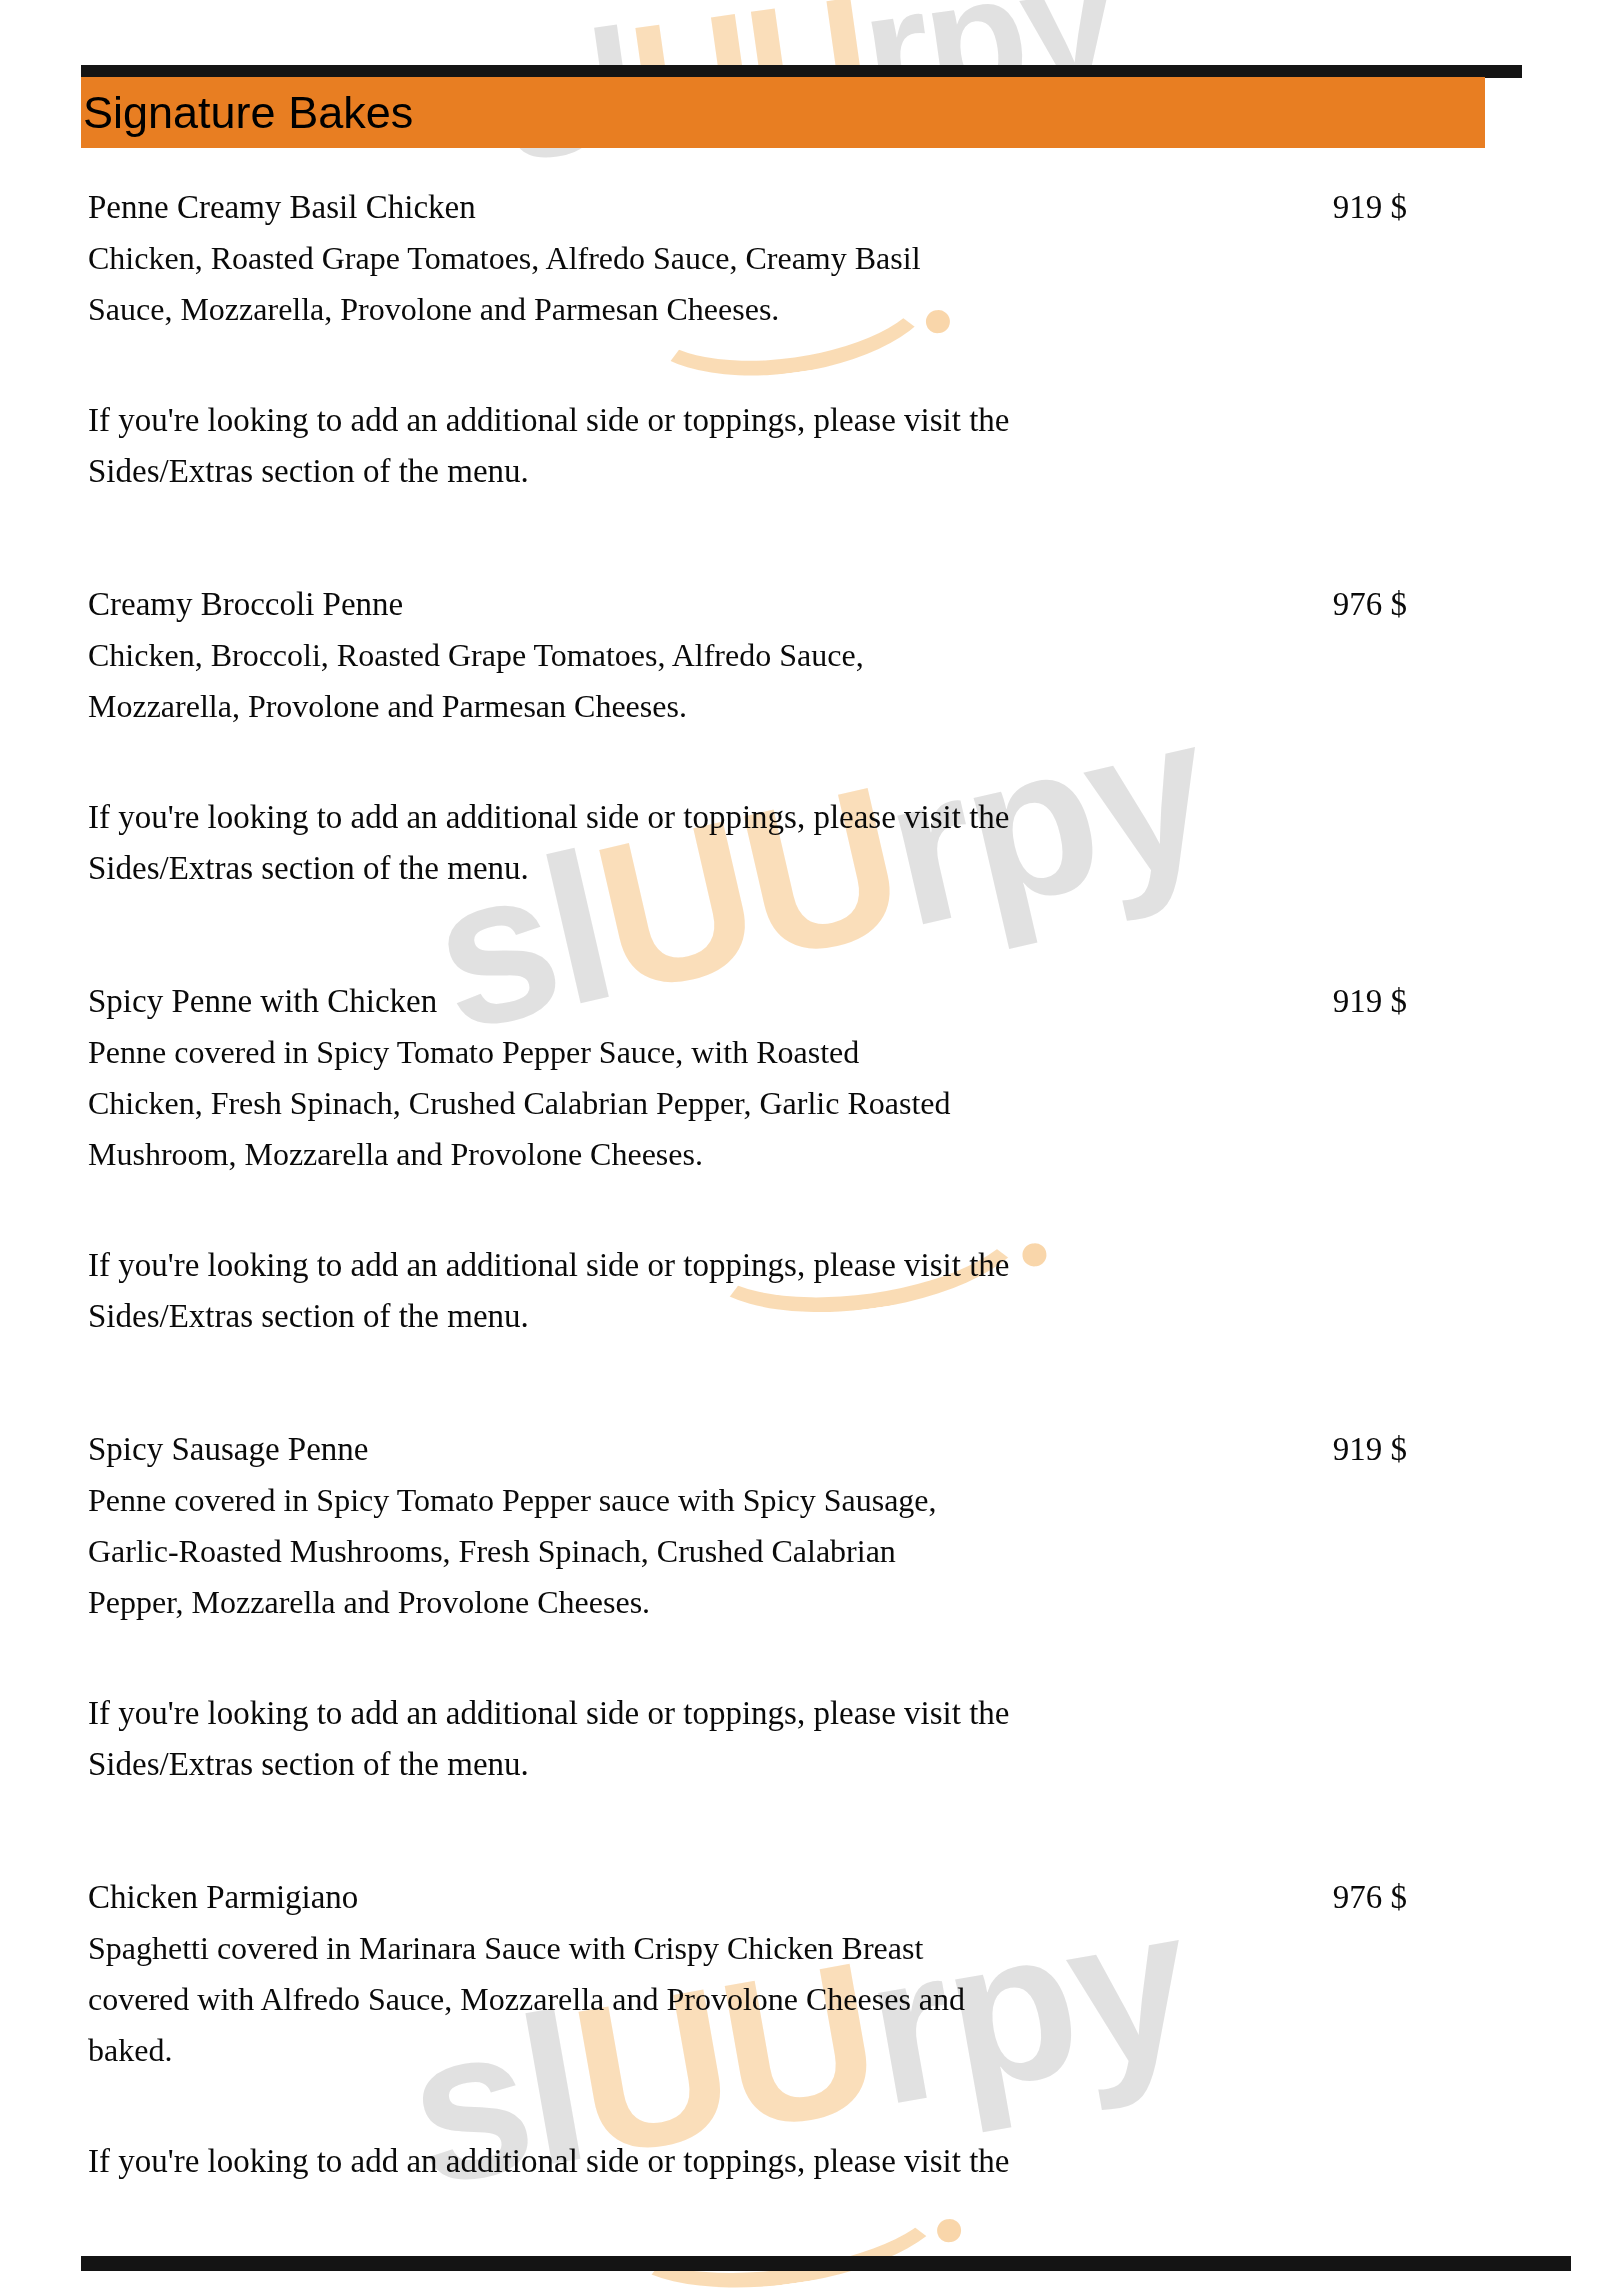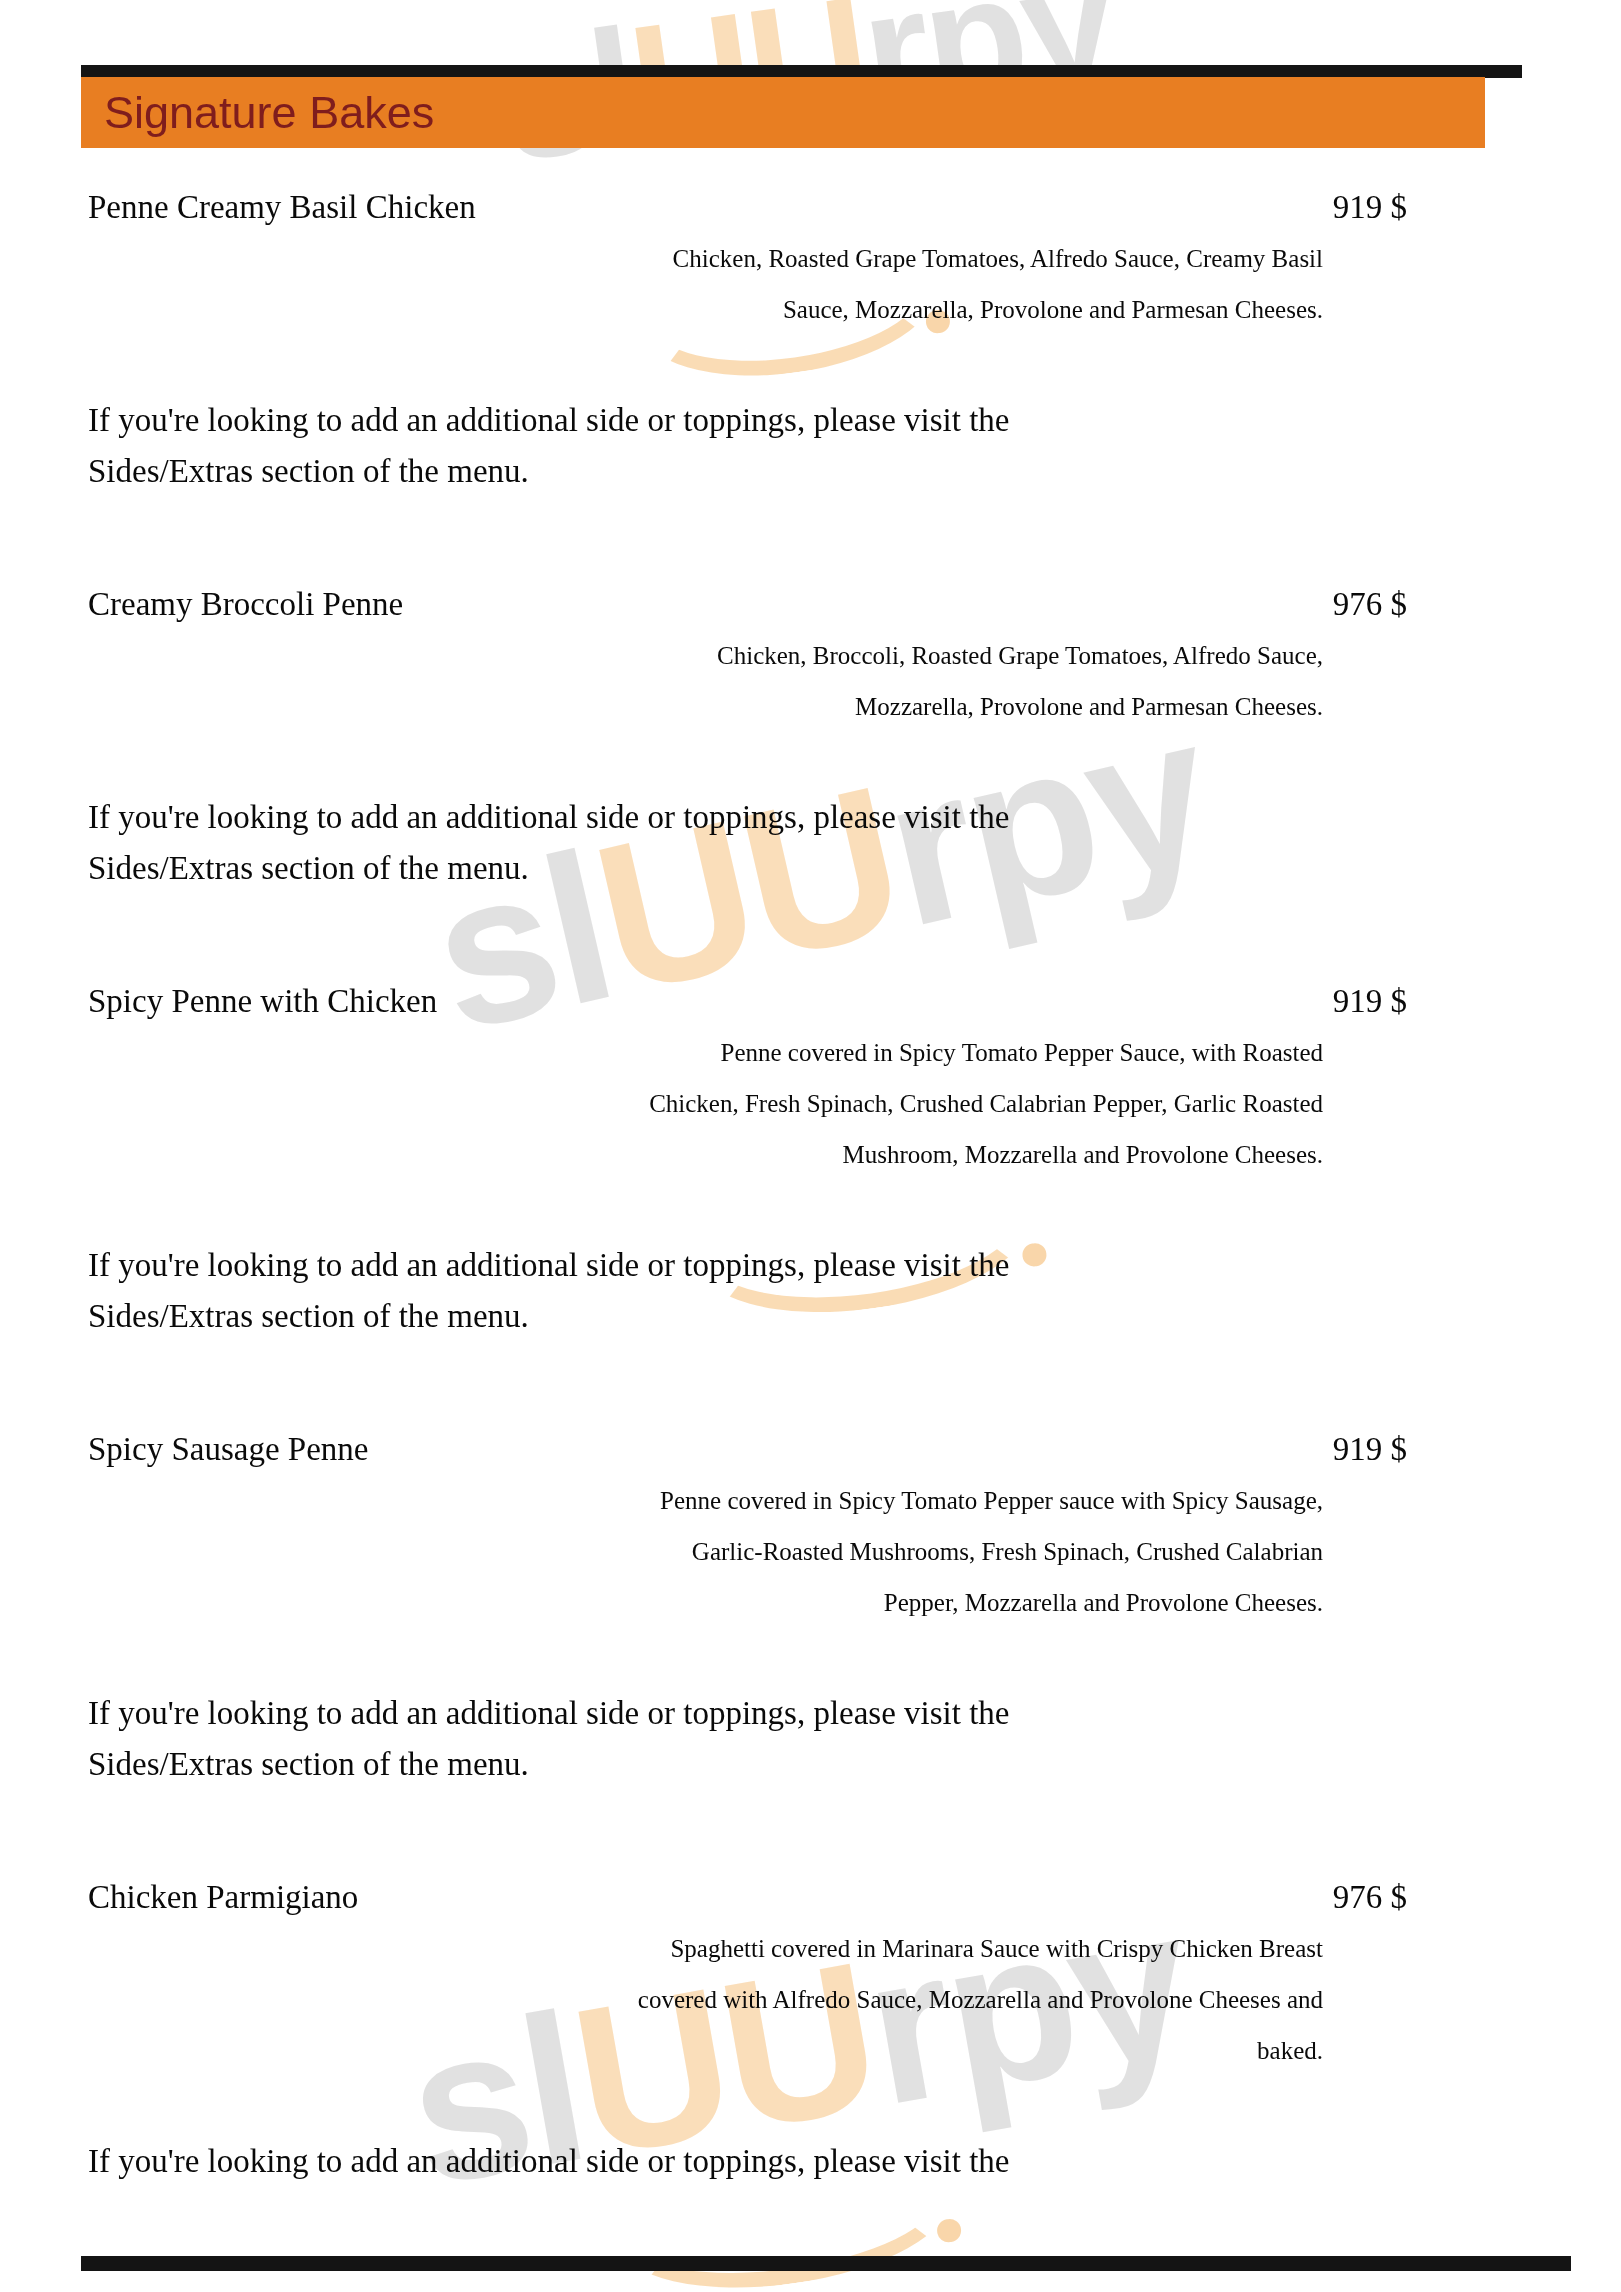--- a/index.html
+++ b/index.html
@@ -59,22 +59,22 @@
     left: 81px; top: 77px;
     width: 1404px; height: 71px;
     background: #e87e22;
     z-index: 2;
     display: flex;
     align-items: center;
   }
   .header-title {
     font-family: "Liberation Sans", sans-serif;
     font-size: 45px;
-    color: #7f1d1d;
-    padding-left: 23px;
+    color: #000000;
+    padding-left: 2px;
     line-height: 71px;
   }
   .bottom-bar {
     position: absolute;
     left: 81px; top: 2256px;
     width: 1490px; height: 14.7px;
     background: #141414;
     z-index: 2;
   }
 
@@ -90,25 +90,24 @@
   .item-header {
     display: flex;
     justify-content: space-between;
     align-items: flex-start;
     font-size: 33px;
     line-height: 51px;
   }
   .item-name  { }
   .item-price { white-space: nowrap; }
   .item-desc {
-    font-size: 25px;
+    font-size: 32px;
     line-height: 51px;
     max-width: 1235px;
     white-space: pre-line;
-    text-align: right;
   }
   .item-note {
     margin-top: 60px;
     font-size: 33px;
     line-height: 51px;
     max-width: 1235px;
     white-space: pre-line;
   }
 </style>
 </head>

